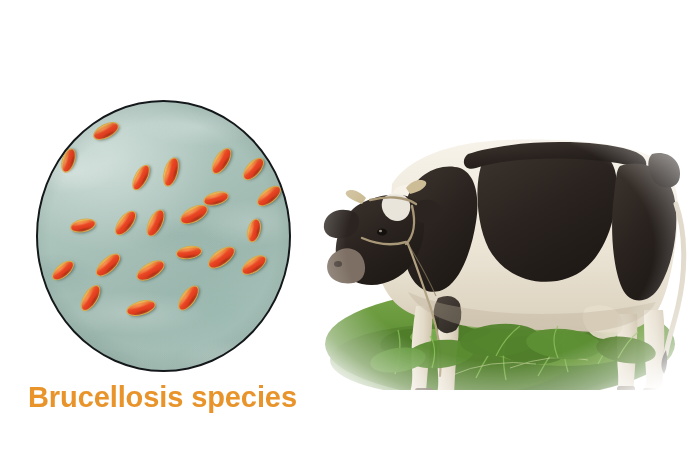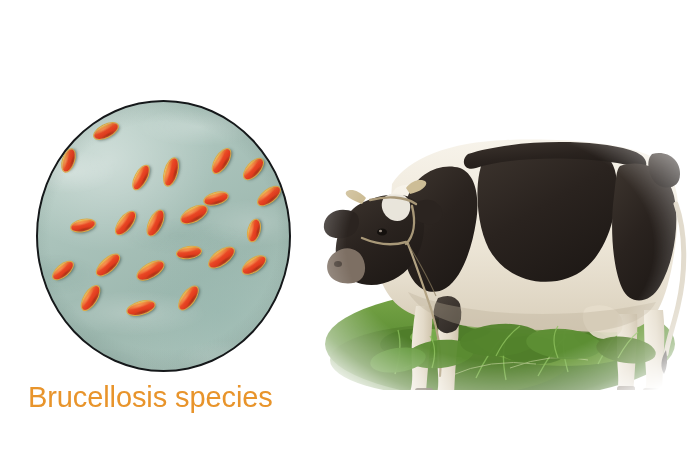--- a/index.html
+++ b/index.html
@@ -86,21 +86,21 @@
       radial-gradient(ellipse 48% 22% at 52% 86%, rgba(120,26,10,.38), rgba(120,26,10,0) 72%);
   }
 
   
   .caption {
     position: absolute;
     left: 28px;
     top: 381px;
     font-size: 29px;
     line-height: 32px;
-    font-weight: 400;
+    font-weight: 700;
     letter-spacing: -0.1px;
     white-space: nowrap;
   }
 
   
   .cow-photo {
     position: absolute;
     left: 300px;
     top: 92px;
     width: 400px;

